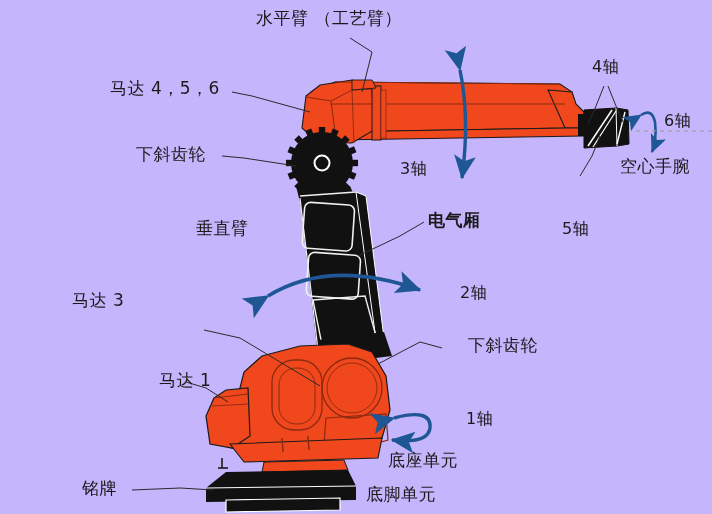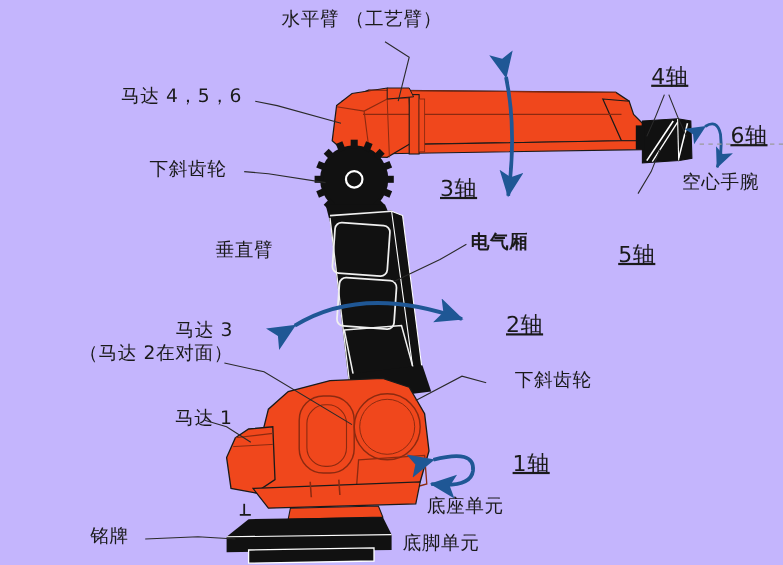--- a/index.html
+++ b/index.html
@@ -23,22 +23,22 @@
   .lbl{
     position:absolute;
     color:#1a1a1a;
     font-family:"DejaVu Sans","Liberation Sans",sans-serif;
     white-space:nowrap;
     line-height:1.18;
     letter-spacing:0.5px;
     user-select:none;
   }
   .lbl.big{ font-size:17px; }
-  .lbl.ax { font-size:20px;text-decoration:underline; }
-  .two-line{ text-align:right; line-height:1.25; }
+  .lbl.ax { font-size:16px; }
+  .two-line{ text-align:center; line-height:1.25; }
 </style>
 </head>
 <body>
 
 <div id="stage">
 
   <svg id="art" viewBox="0 0 712 514">
     <defs>
       <marker id="ah" markerWidth="9" markerHeight="9" refX="6.6" refY="3.2" orient="auto" markerUnits="strokeWidth">
         <path d="M0,0 L7,3.2 L0,6.4 L1.6,3.2 Z" fill="#1F5795"></path>
@@ -205,21 +205,20 @@
   <div class="lbl big" style="left:110px;top:78px;">马达 4，5，6</div>
 
   <div class="lbl big" style="left:136px;top:144px;">下斜齿轮</div>
 
   <div class="lbl big" style="left:196px;top:218px;">垂直臂</div>
 
   <div class="lbl big" style="left:428px;top:210px;font-weight:bold;">电气厢</div>
 
   <div class="lbl big two-line" style="left:72px;top:290px;">
     <div>马达 3</div>
-    <div>（马达 2在对面）</div>
   </div>
 
   <div class="lbl big" style="left:118px;top:370px;margin-left:41px;">马达 1</div>
 
   <div class="lbl big" style="left:468px;top:336px;font-family:Liberation Serif, serif;">下斜齿轮</div>
 
   <div class="lbl big" style="left:388px;top:450px;">底座单元</div>
 
   <div class="lbl big" style="left:366px;top:484px;text-align:right;">底脚单元</div>
 

